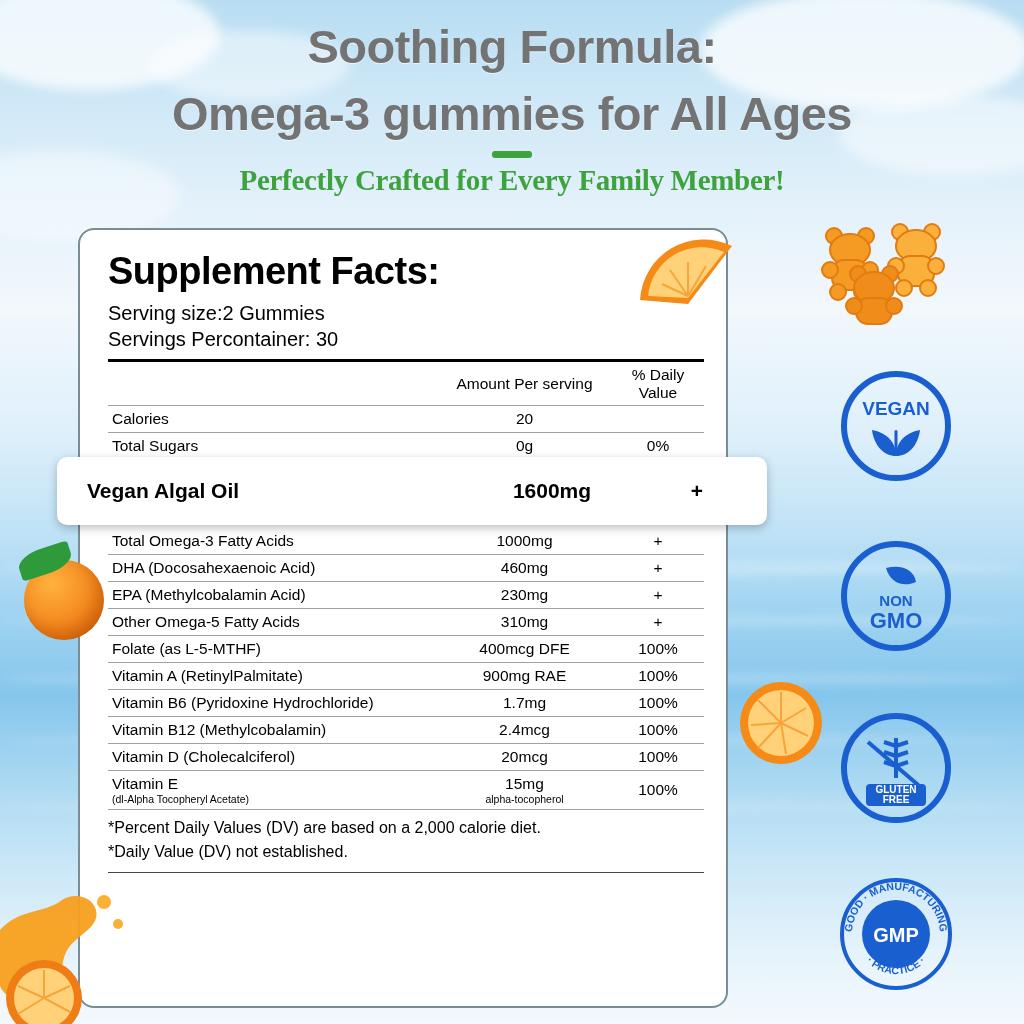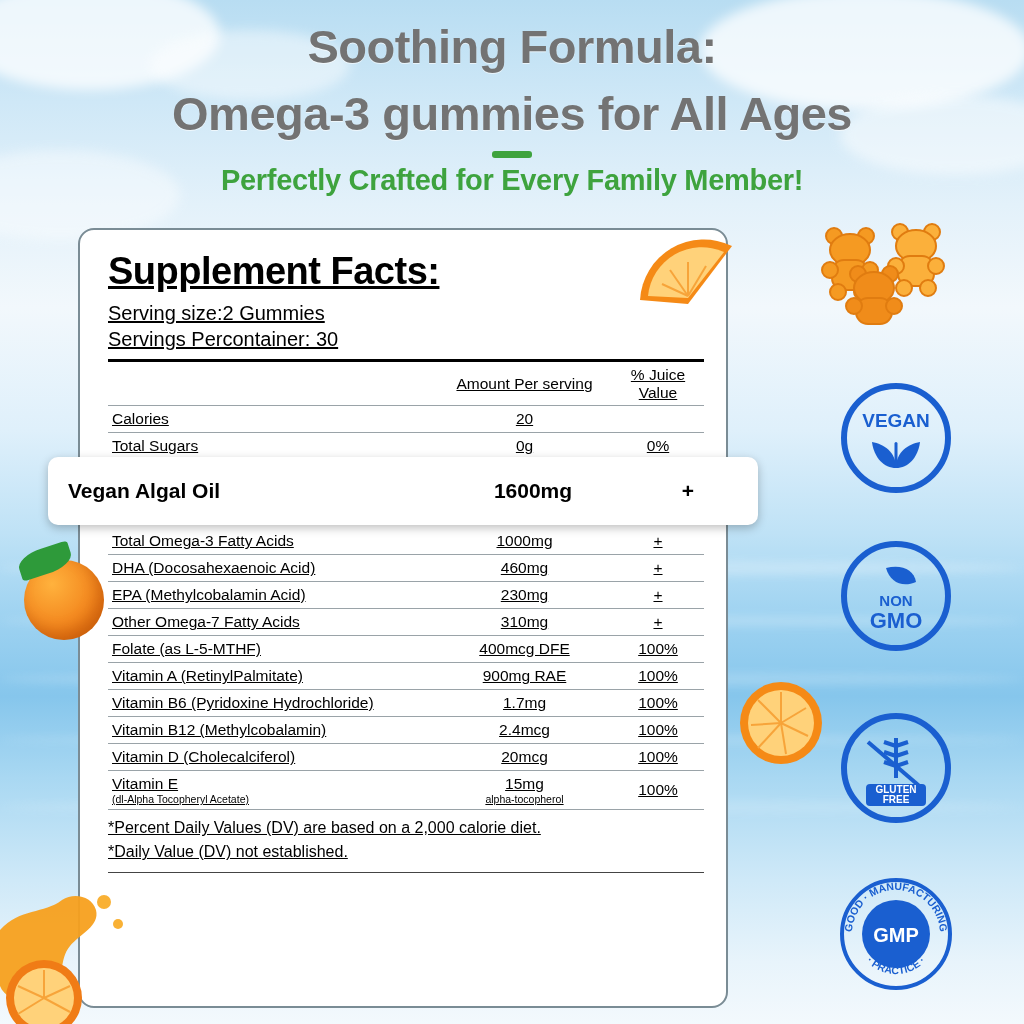--- a/index.html
+++ b/index.html
@@ -27,49 +27,49 @@
   }
 
   
   .head-wrap { position: absolute; top: 14px; left: 0; width: 100%; text-align: center; z-index: 5; }
   .h1 {
     color: #737373; font-weight: bold; font-size: 47px; line-height: 1.42;
     letter-spacing: -0.5px; text-shadow: 0 1px 0 rgba(255,255,255,.6);
   }
   .h1 .line2 { display: block; }
   .divider { width: 40px; height: 7px; background: #3ea33e; margin: 4px auto 6px; border-radius: 3px; }
-  .h2 { color: #3ea33e; font-weight: bold; font-size: 29px; letter-spacing: -0.3px; }
+  .h2 { color: #3ea33e; font-weight: bold; font-size: 29px; letter-spacing: -0.3px; font-family: Liberation Serif, serif; }
 
   
   .panel {
     position: absolute; left: 78px; top: 228px; width: 650px; height: 780px;
     background: #ffffff; border: 2px solid #7a8c95; border-radius: 16px;
-    z-index: 6; padding: 14px 22px 10px 28px; text-decoration: underline;
+    z-index: 6; padding: 14px 22px 10px 28px;
   }
   .panel-title { font-size: 38px; font-weight: bold; color: #000; letter-spacing: -0.5px; margin: 6px 0 8px; }
   .serving { font-size: 20px; color: #000; line-height: 1.28; }
 
   .rule-thick { border-top: 3px solid #000; margin: 7px 0 0; }
   .rule-thin  { border-top: 1px solid #444; }
 
   table.facts { width: 100%; border-collapse: collapse; font-size: 15.5px; color: #000; }
   table.facts td { padding: 4px 0; }
   table.facts tr td.nm { text-align: left; padding-left: 4px; }
   table.facts tr td.amt { text-align: center; width: 175px; }
   table.facts tr td.dv  { text-align: center; width: 92px; }
   table.facts tr.hdr td { font-size: 15.5px; padding-bottom: 3px; }
   table.facts tr.line td { border-bottom: 1px solid #9aa3a8; }
   .sub { font-size: 10.5px; display: block; }
 
   
   .callout {
-    position: absolute; left: 48px; top: 457px; width: 710px; height: 68px;
+    position: absolute; left: 57px; top: 457px; width: 710px; height: 68px;
     background: #fff; border-radius: 10px; z-index: 9;
     box-shadow: 0 3px 10px rgba(0,0,0,.25);
-    display: flex; align-items: center; padding: 0 20px;
+    display: flex; align-items: center; padding: 0 30px;
   }
   .callout .c-name { font-size: 21px; font-weight: bold; color: #000; flex: 0 0 360px; }
   .callout .c-amt  { font-size: 21px; font-weight: bold; color: #000; flex: 0 0 210px; text-align: center; }
   .callout .c-dv   { font-size: 21px; font-weight: bold; color: #000; flex: 1; text-align: center; }
 
   .spacer-row { height: 68px; }
 
   .footnotes { font-size: 16px; color: #000; line-height: 1.5; padding-top: 6px; }
   .other-ing { font-size: 16px; color: #000; line-height: 1.45; padding-top: 8px; }
 
@@ -144,21 +144,21 @@
           <circle cx="44" cy="10" r="8"></circle>
         <ellipse cx="28" cy="24" rx="20" ry="16"></ellipse>
         <rect x="10" y="34" width="36" height="26" rx="12"></rect>
         <circle cx="8" cy="42" r="8"></circle>
           <circle cx="48" cy="42" r="8"></circle>
       </g>
     </g>
   </svg>
 </div>
 
-<div class="badge" style="right:72px;top:382px;">
+<div class="badge" style="right:72px;top:370px;">
   <svg width="112" height="112" viewBox="0 0 112 112">
     <circle cx="56" cy="56" r="52" fill="none" stroke="#1a5fd0" stroke-width="6"></circle>
     <text x="56" y="45" text-anchor="middle" font-family="Liberation Sans, sans-serif" font-size="19" font-weight="bold" fill="#1a5fd0">VEGAN</text>
     <g fill="#1a5fd0">
       <path d="M56 86 C 56 70, 44 62, 32 60 C 34 76, 44 86, 56 86 Z"></path>
       <path d="M56 86 C 56 70, 68 62, 80 60 C 78 76, 68 86, 56 86 Z"></path>
       <rect x="54.5" y="60" width="3" height="26" rx="1.5"></rect>
     </g>
   </svg>
 </div>
@@ -260,21 +260,21 @@
   <div class="serving">Serving size:2 Gummies</div>
   <div class="serving">Servings Percontainer: 30</div>
 
   <div class="rule-thick"></div>
 
   <table class="facts">
     <tbody>
         <tr class="hdr line">
       <td class="nm"></td>
       <td class="amt">Amount Per serving</td>
-      <td class="dv">% Juice Value</td>
+      <td class="dv">% Daily Value</td>
     </tr>
     <tr class="line">
       <td class="nm">Calories</td>
       <td class="amt">20</td>
       <td class="dv"></td>
     </tr>
     <tr class="line">
       <td class="nm">Total Sugars</td>
       <td class="amt">0g</td>
       <td class="dv">0%</td>
@@ -295,21 +295,21 @@
       <td class="nm">DHA (Docosahexaenoic Acid)</td>
       <td class="amt">460mg</td>
       <td class="dv">+</td>
     </tr>
     <tr class="line">
       <td class="nm">EPA (Methylcobalamin Acid)</td>
       <td class="amt">230mg</td>
       <td class="dv">+</td>
     </tr>
     <tr class="line">
-      <td class="nm">Other Omega-7 Fatty Acids</td>
+      <td class="nm">Other Omega-5 Fatty Acids</td>
       <td class="amt">310mg</td>
       <td class="dv">+</td>
     </tr>
     <tr class="line">
       <td class="nm">Folate (as L-5-MTHF)</td>
       <td class="amt">400mcg DFE</td>
       <td class="dv">100%</td>
     </tr>
     <tr class="line">
       <td class="nm">Vitamin A (RetinylPalmitate)</td>

